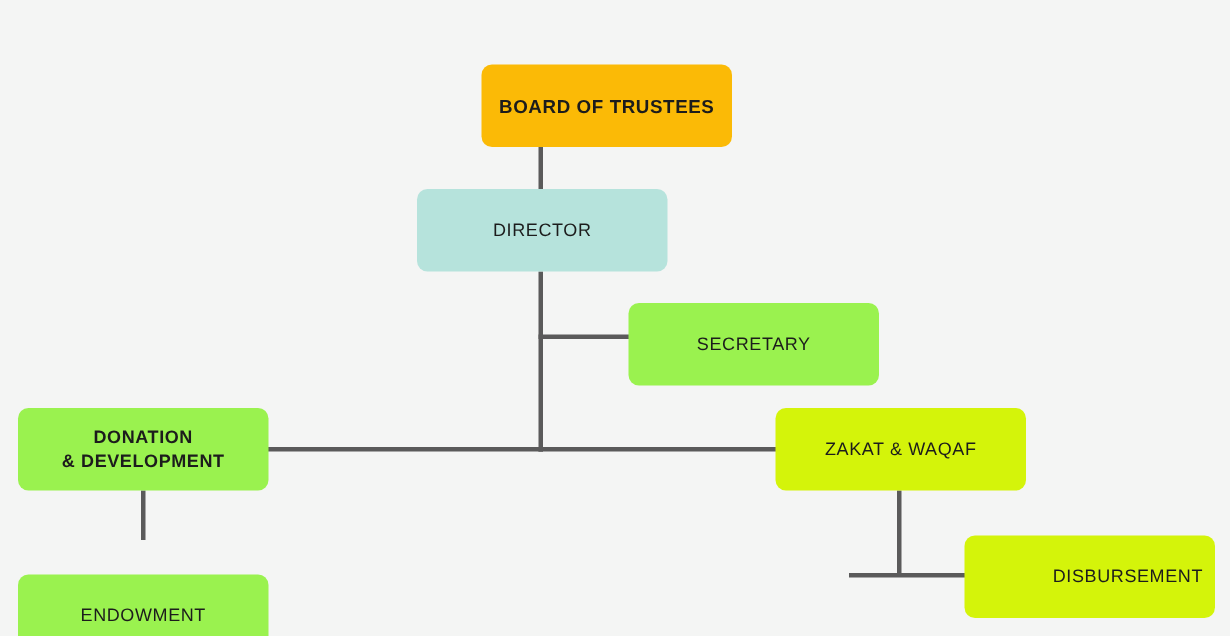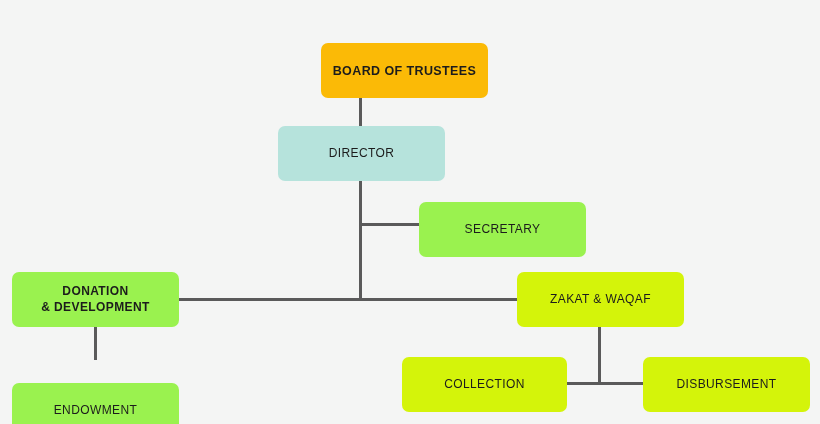--- a/index.html
+++ b/index.html
@@ -43,21 +43,21 @@
     z-index: 1;
   }
   
   #node-board       { left: 278px; top: 43px;  width: 167px; height: 55px;  font-size: 12.5px; font-weight: 600; background: #fbba06; margin-left: 43px; }
   #node-director    { left: 278px; top: 126px; width: 167px; height: 55px;  font-size: 12px;   font-weight: 500; background: #b6e3dc; }
   #node-secretary   { left: 419px; top: 202px; width: 167px; height: 55px;  font-size: 12px;   font-weight: 500; background: #9af24f; }
   #node-donation    { left: 12px;  top: 272px; width: 167px; height: 55px;  font-size: 12px;   font-weight: 600; background: #9af24f; }
   #node-zakat       { left: 517px; top: 272px; width: 167px; height: 55px;  font-size: 12px;   font-weight: 500; background: #d4f40a; }
   #node-endowment   { left: 12px;  top: 359px; width: 167px; height: 55px;  font-size: 12px;   font-weight: 500; background: #9af24f; margin-top: 24px; }
   #node-collection  { left: 402px; top: 357px; width: 165px; height: 55px;  font-size: 12px;   font-weight: 500; background: #d4f40a; }
-  #node-disburse    { left: 643px; top: 357px; width: 167px; height: 55px;  font-size: 12px;   font-weight: 500; background: #d4f40a; }
+  #node-disburse    { left: 643px; top: 357px; width: 167px; height: 55px;  font-size: 12px;   font-weight: 500; background: #d4f40a; justify-content: flex-end; }
   
   #conn-board-director  { left: 359px; top: 98px;  width: 3px;   height: 28px; }
   #conn-director-trunk  { left: 359px; top: 181px; width: 3px;   height: 120px; }
   #conn-trunk-secretary { left: 359px; top: 223px; width: 61px;  height: 3px; }
   #conn-bus-left        { left: 178px; top: 298px; width: 184px; height: 3px; }
   #conn-bus-right       { left: 359px; top: 298px; width: 159px; height: 3px; }
   #conn-donation-endow  { left: 94px;  top: 327px; width: 3px;   height: 33px; }
   #conn-zakat-drop      { left: 598px; top: 327px; width: 3px;   height: 57px; }
   #conn-bottom-bus      { left: 566px; top: 382px; width: 78px;  height: 3px; }
 </style>
@@ -93,21 +93,18 @@
 
   <div class="node" id="node-donation">
     <span class="node-label">DONATION
 &amp; DEVELOPMENT</span>
   </div>
 
   <div class="node" id="node-endowment">
     <span class="node-label">ENDOWMENT</span>
   </div>
 
-  <div class="node" id="node-collection">
-    <span class="node-label">COLLECTION</span>
-  </div>
 
   <div class="node" id="node-disburse">
     <span class="node-label">DISBURSEMENT</span>
   </div>
 
 </div>
 
 </body></html>

